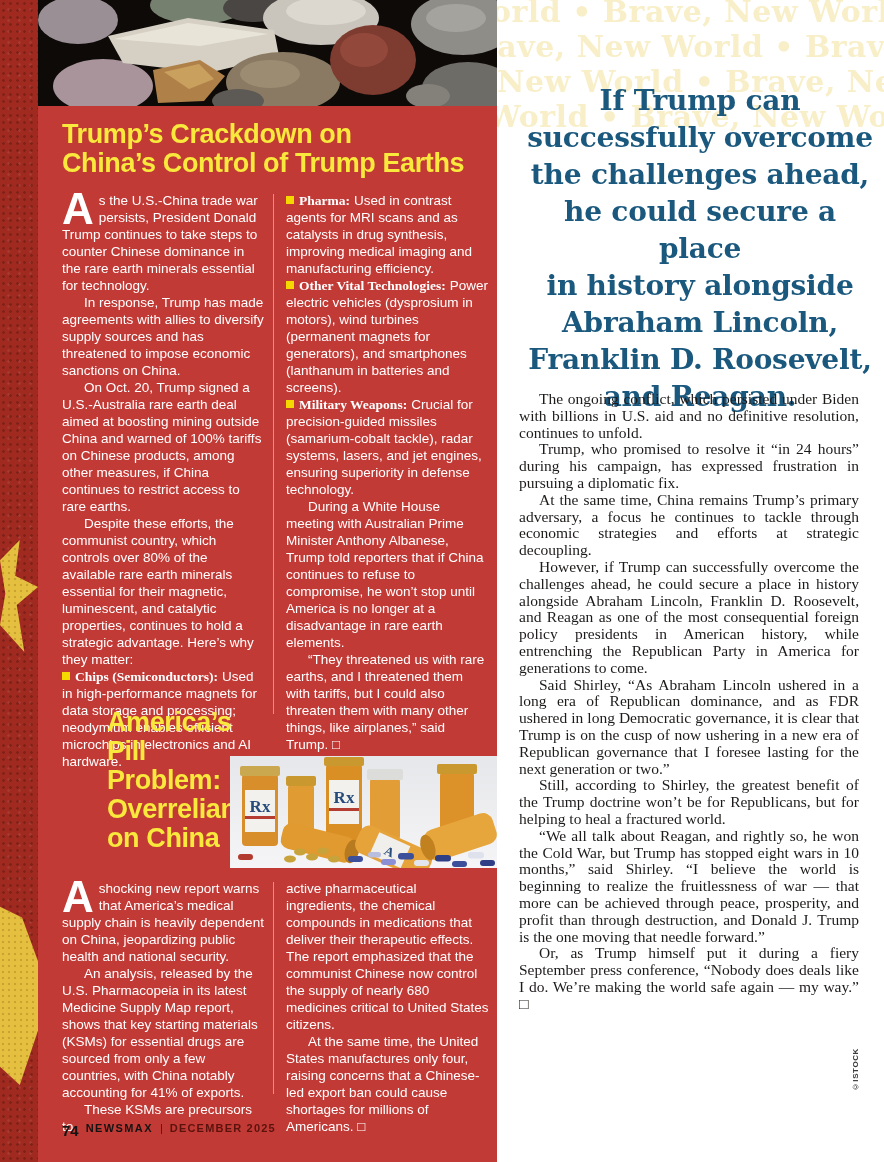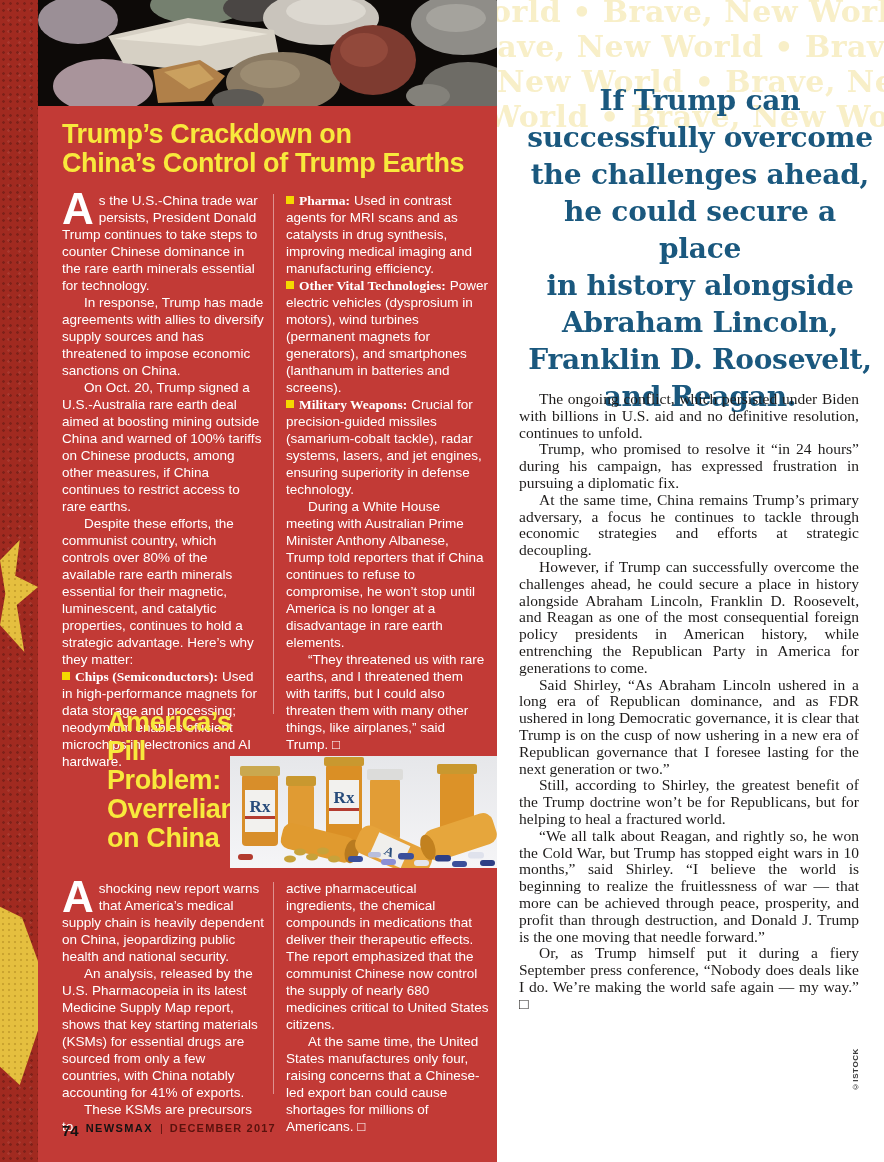--- a/index.html
+++ b/index.html
@@ -264,16 +264,16 @@
     <p>“We all talk about Reagan, and rightly so, he won the Cold War, but Trump has stopped eight wars in 10 months,” said Shirley. “I believe the world is beginning to realize the fruitlessness of war — that more can be achieved through peace, prosperity, and profit than through destruction, and Donald J. Trump is the one moving that needle forward.”</p>
     <p>Or, as Trump himself put it during a fiery September press conference, “Nobody does deals like I do. We’re making the world safe again — my way.”  □</p>
   </div>
 
   <div class="credit">©ISTOCK</div>
 
   <div class="footer">
     <span class="num">74</span>
     <span class="mag">NEWSMAX</span>
     <span class="sep">|</span>
-    <span class="date">DECEMBER 2017</span>
+    <span class="date">DECEMBER 2025</span>
   </div>
 
 </div>
 
 </body></html>

